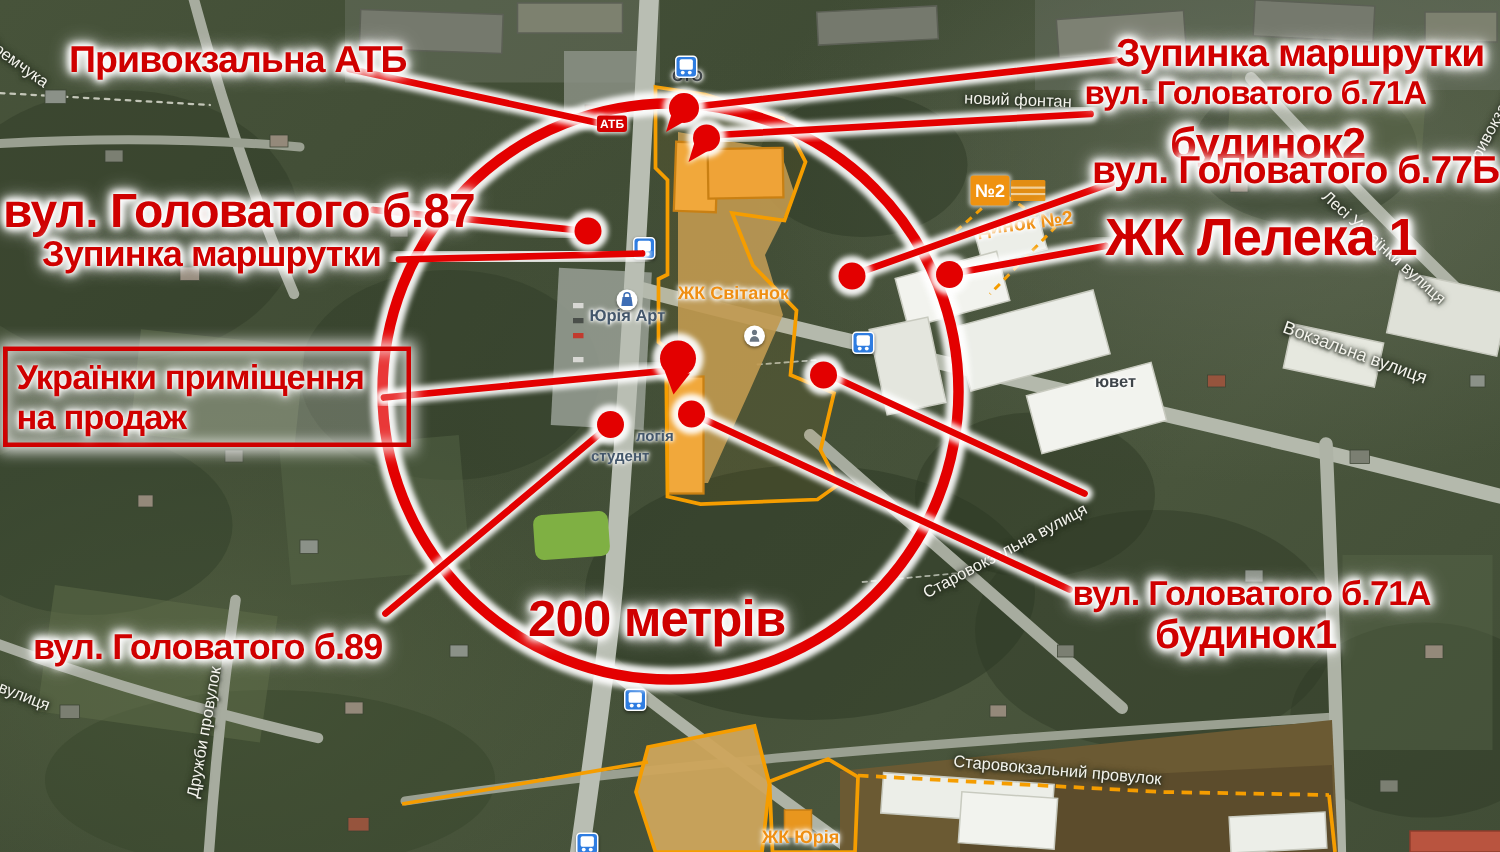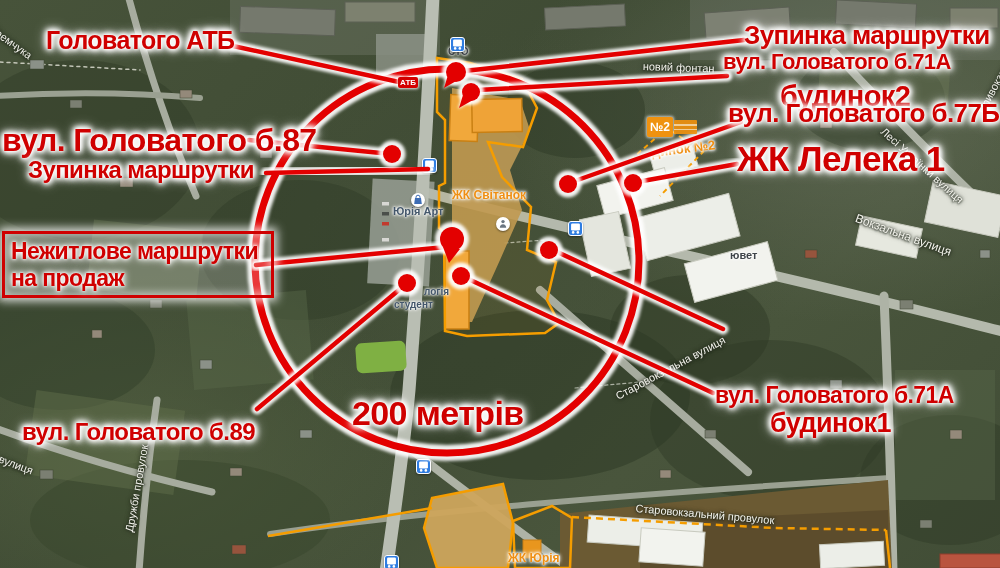--- a/index.html
+++ b/index.html
@@ -280,36 +280,36 @@
       <circle cx="471" cy="92" r="13" fill="#ffffff" opacity="0.92" filter="url(#soft)"></circle>
       <polygon points="462,95 473,101 458,109" fill="#ffffff" opacity="0.92" filter="url(#soft)"></polygon>
       <polygon points="463,95 473,100 459,108" fill="#e30000"></polygon>
       <circle cx="471" cy="92" r="9" fill="#e30000"></circle>
       <circle cx="452" cy="239" r="17" fill="#ffffff" opacity="0.92" filter="url(#soft)"></circle>
       <polygon points="443,247 460,249 449,263" fill="#e30000"></polygon>
       <circle cx="452" cy="239" r="12" fill="#e30000"></circle>
     </svg>
 
   <div class="layer" id="labels">
-      <div class="red-label" style="left: 46px; top: 28px; font-size: 25px;">Головатого АТБ</div>
+      <div class="red-label" style="left: 46px; top: 28px; font-size: 25px;">Привокзальна АТБ</div>
       <div class="red-label" style="left: 2px; top: 124px; font-size: 32px;">вул. Головатого  б.87</div>
       <div class="red-label" style="left: 28px; top: 158px; font-size: 24px;">Зупинка маршрутки</div>
       <div class="red-label" style="left: 744px; top: 22px; font-size: 26px;">Зупинка маршрутки</div>
       <div class="red-label" style="left: 723px; top: 51px; font-size: 22px;">вул. Головатого  б.71А</div>
       <div class="red-label" style="left: 780px; top: 82px; font-size: 29px;">будинок2</div>
       <div class="red-label" style="left: 728px; top: 100px; font-size: 26px;">вул. Головатого  б.77Б</div>
       <div class="red-label" style="left: 737px; top: 141px; font-size: 35px;">ЖК Лелека 1</div>
       <div class="red-label" style="left: 715px; top: 384px; font-size: 23px;">вул. Головатого  б.71А</div>
       <div class="red-label" style="left: 770px; top: 410px; font-size: 27px;">будинок1</div>
       <div class="red-label" style="left: 2px; top: 420px; font-size: 24px; margin-left: 20px;">вул. Головатого  б.89</div>
       <div class="red-label" style="left: 352px; top: 396px; font-size: 34px;">200 метрів</div>
     </div>
 
   <div class="info-box" id="for-sale-box" style="left: 2px; top: 231px; width: 254px;">
-    <span class="line">Нежитлове маршрутки</span>
+    <span class="line">Українки приміщення</span>
     <span class="line">на продаж</span>
   </div>
 
   <div class="atb-sign" id="atb-sign" style="left: 398px; top: 77px;">АТБ</div>
 
   <div class="n2-sign" id="n2-sign" style="left: 647px; top: 117px;">№2</div>
   <div class="n2-side" id="n2-side" style="left: 674px; top: 120px;"></div>
 
 </div>
 

